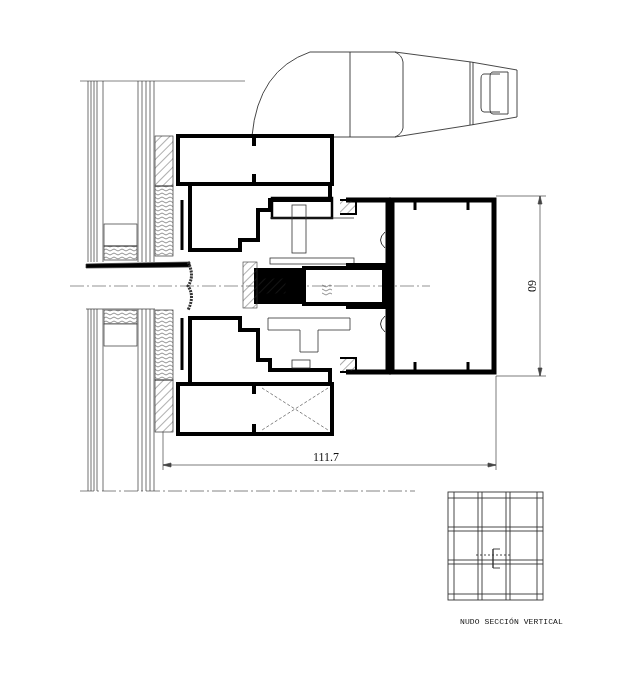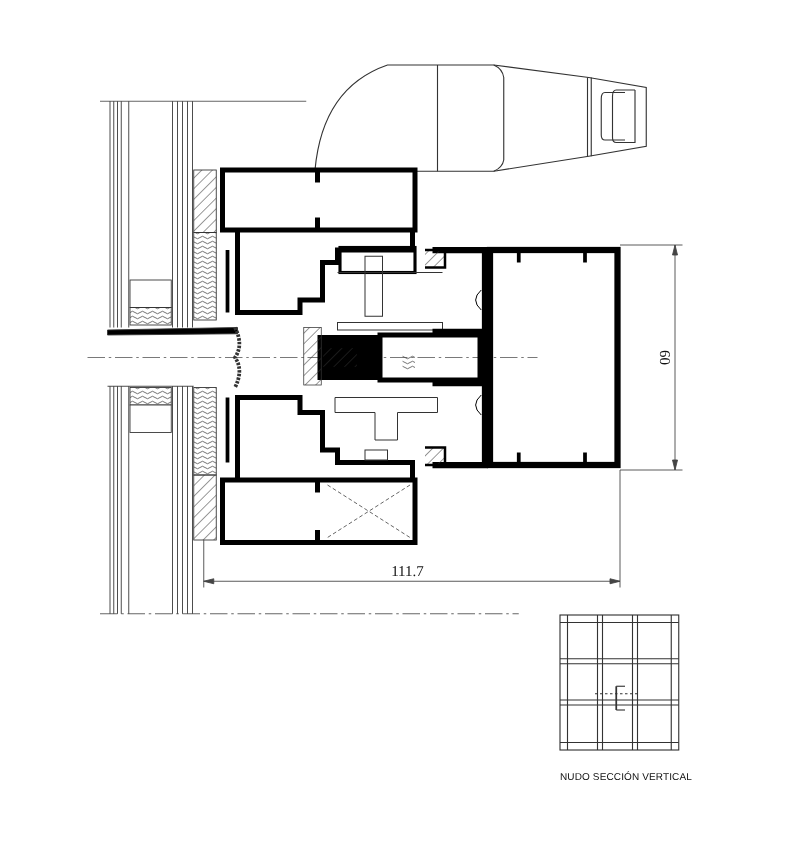--- a/index.html
+++ b/index.html
@@ -1,19 +1,19 @@
 <!DOCTYPE html>
 <html><head>
 <meta charset="utf-8">
 <style>
   html, body { margin: 0; padding: 0; background: #ffffff; }
   body { width: 631px; height: 673px; position: relative; overflow: hidden; font-family: "Liberation Serif", serif; }
   #drawing { position: absolute; left: 0; top: 0; width: 631px; height: 673px; }
   .dim-text { font-family: "Liberation Serif", serif; font-size: 12px; fill: #111; }
-  .caption { position: absolute; left: 448px; top: 617px; font-family: Liberation Sans, sans-serif; font-size: 8px; color: #111; letter-spacing: 0.1px; white-space: nowrap; }
+  .caption { position: absolute; left: 460px; top: 617px; font-family: Liberation Mono, monospace; font-size: 8px; color: #111; letter-spacing: 0.1px; white-space: nowrap; }
 </style>
 </head>
 <body>
 
 <svg id="drawing" viewBox="0 0 631 673" xmlns="http://www.w3.org/2000/svg">
   <defs>
     <pattern id="hatch" width="6" height="6" patternUnits="userSpaceOnUse" patternTransform="rotate(45)">
       <line x1="0" y1="0" x2="0" y2="6" stroke="#333" stroke-width="0.8"></line>
     </pattern>
     <pattern id="wavy" width="8" height="4" patternUnits="userSpaceOnUse">

